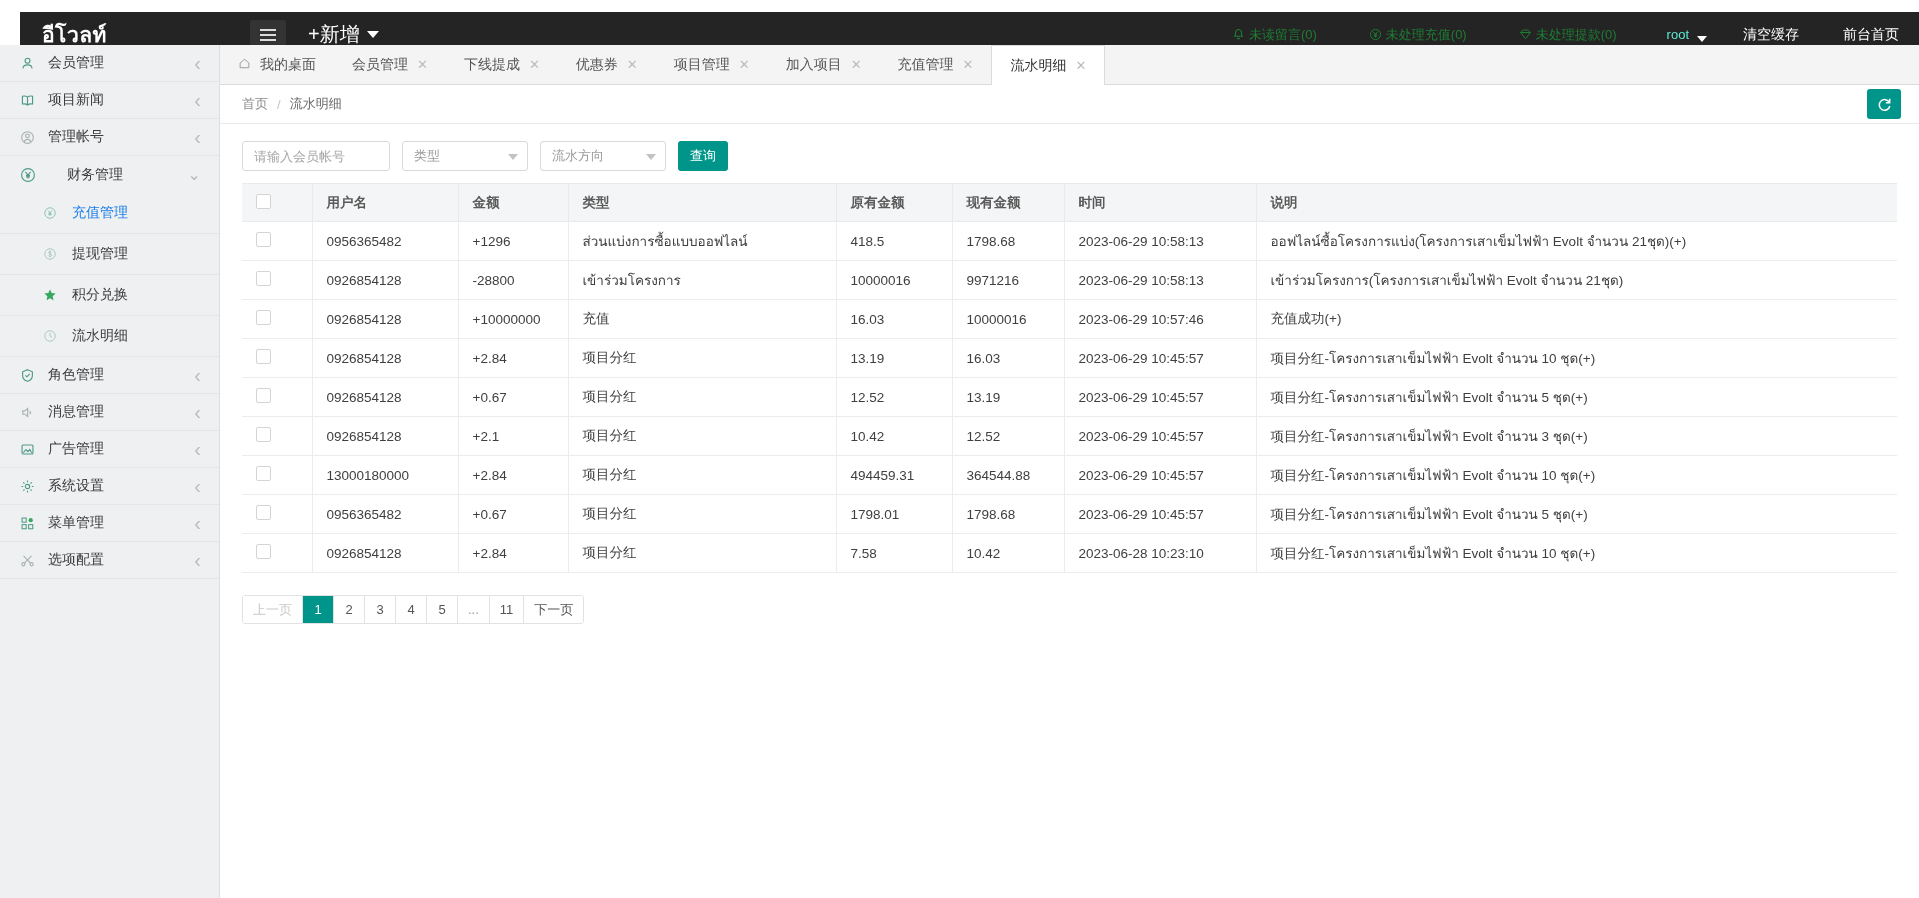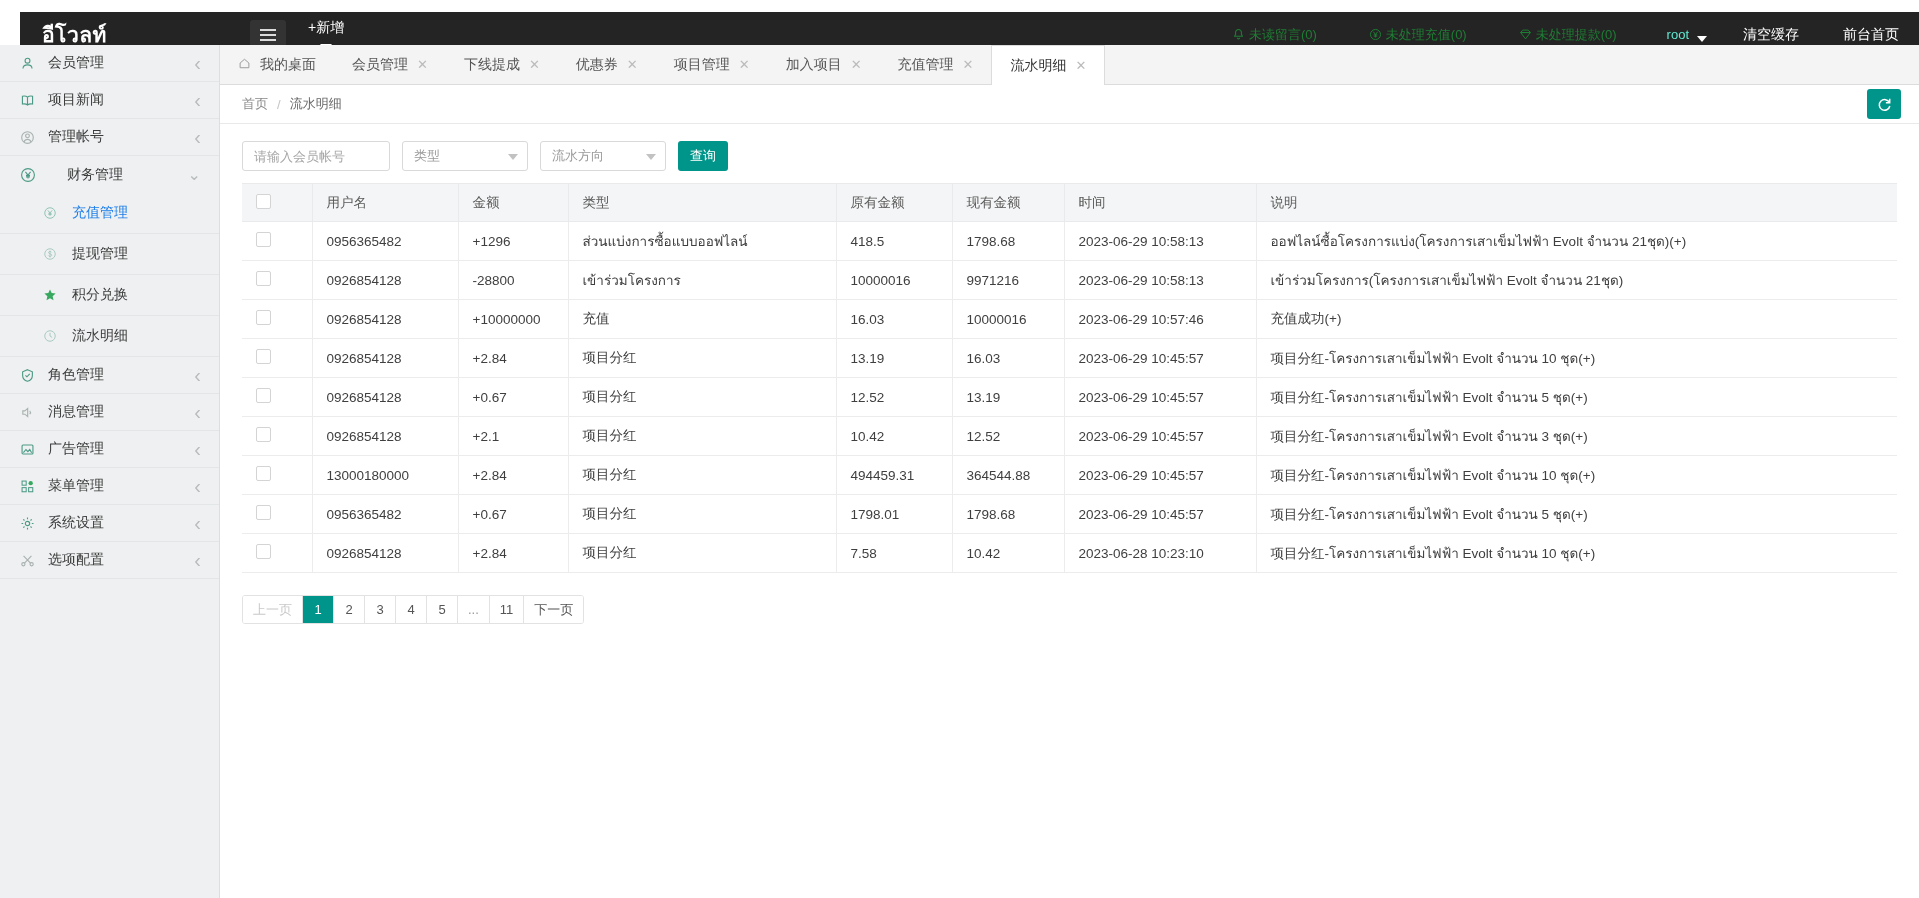--- a/index.html
+++ b/index.html
@@ -28,22 +28,22 @@
     letter-spacing: .5px;
   }
   .hamburger {
     width: 36px; height: 30px; margin-left: 10px;
     background: #333333; border-radius: 3px;
     display: flex; flex-direction: column; align-items: center; justify-content: center;
     gap: 3px; cursor: pointer;
   }
   .hamburger span { display: block; width: 16px; height: 2px; background: #dcdcdc; }
   .addnew {
-    margin-left: 22px; color: #ffffff; font-size: 14px;
-    display: flex; align-items: center; gap: 7px; cursor: pointer; flex-direction: column;
+    margin-left: 22px; color: #ffffff; font-size: 20px;
+    display: flex; align-items: center; gap: 7px; cursor: pointer;
   }
   .caret-down {
     width: 0; height: 0;
     border-left: 6px solid transparent; border-right: 6px solid transparent;
     border-top: 7px solid #ffffff;
   }
   .top-right {
     margin-left: auto; display: flex; align-items: center; height: 45px;
     padding-right: 18px; gap: 0;
   }
@@ -186,21 +186,21 @@
   }
 
   
   .tablewrap { margin: 12px 22px 0 22px; }
   table.grid { width: 100%; border-collapse: collapse; table-layout: fixed; }
   table.grid th {
     background: #f4f5f6; color: #5a5a5a; font-weight: normal;
     font-size: 13.5px; text-align: left; height: 38px;
     padding: 0 14px; border: 1px solid #e9eaeb; border-left: none; border-right: none;
   }
-  table.grid th + th { border-left: 1px solid #e9eaeb; }
+  table.grid th + th { border-left: 1px solid #e9eaeb; font-weight: bold; }
   table.grid td {
     height: 39px; padding: 0 14px; font-size: 13.5px; color: #3f3f3f;
     border-bottom: 1px solid #ececec;
     overflow: hidden; white-space: nowrap; text-overflow: ellipsis;
   }
   table.grid td + td { border-left: 1px solid #ececec; }
   table.grid tr:last-child td { border-bottom: 1px solid #ececec; }
   .cb {
     width: 15px; height: 15px; border: 1px solid #d4d4d4;
     border-radius: 2px; background: #fff; display: inline-block; cursor: pointer;
@@ -392,39 +392,39 @@
             <rect x="2.2" y="3.2" width="11.6" height="9.6" rx="1"></rect>
             <path d="M3.6 11.4 6.4 8l2 2.2L10.4 8l2 3.4"></path>
           </svg>
       </span>
       <span class="mi-label">广告管理</span>
       <span class="mi-arrow chev-right"></span>
     </div>
 
     <div class="menu-item">
       <span class="mi-icon">
+        <svg width="15" height="15" viewBox="0 0 16 16" fill="none" stroke="#4c9a85" stroke-width="1.2">
+            <circle cx="8" cy="8" r="2.3"></circle>
+            <path d="M8 1.6v1.8M8 12.6v1.8M1.6 8h1.8M12.6 8h1.8M3.5 3.5l1.3 1.3M11.2 11.2l1.3 1.3M12.5 3.5l-1.3 1.3M4.8 11.2l-1.3 1.3"></path>
+          </svg>
+      </span>
+      <span class="mi-label">系统设置</span>
+      <span class="mi-arrow chev-right"></span>
+    </div>
+
+    <div class="menu-item">
+      <span class="mi-icon">
         <svg width="15" height="15" viewBox="0 0 16 16" fill="none" stroke="#4c9a85" stroke-width="1.1">
             <rect x="2.2" y="2.2" width="4.4" height="4.4"></rect>
             <rect x="2.2" y="9.2" width="4.4" height="4.4"></rect>
             <rect x="9.2" y="9.2" width="4.4" height="4.4"></rect>
             <circle cx="11.4" cy="4.4" r="2.3" fill="#36a85f" stroke="none"></circle>
           </svg>
       </span>
       <span class="mi-label">菜单管理</span>
-      <span class="mi-arrow chev-right"></span>
-    </div>
-
-    <div class="menu-item">
-      <span class="mi-icon">
-        <svg width="15" height="15" viewBox="0 0 16 16" fill="none" stroke="#4c9a85" stroke-width="1.2">
-            <circle cx="8" cy="8" r="2.3"></circle>
-            <path d="M8 1.6v1.8M8 12.6v1.8M1.6 8h1.8M12.6 8h1.8M3.5 3.5l1.3 1.3M11.2 11.2l1.3 1.3M12.5 3.5l-1.3 1.3M4.8 11.2l-1.3 1.3"></path>
-          </svg>
-      </span>
-      <span class="mi-label">系统设置</span>
       <span class="mi-arrow chev-right"></span>
     </div>
 
     <div class="menu-item">
       <span class="mi-icon">
         <svg width="15" height="15" viewBox="0 0 16 16" fill="none" stroke="#a9b2b0" stroke-width="1.2">
             <circle cx="3.6" cy="12" r="1.7"></circle>
             <circle cx="12.4" cy="12" r="1.7"></circle>
             <path d="M4.8 10.8 12.2 3M11.2 10.8 3.8 3"></path>
           </svg>

